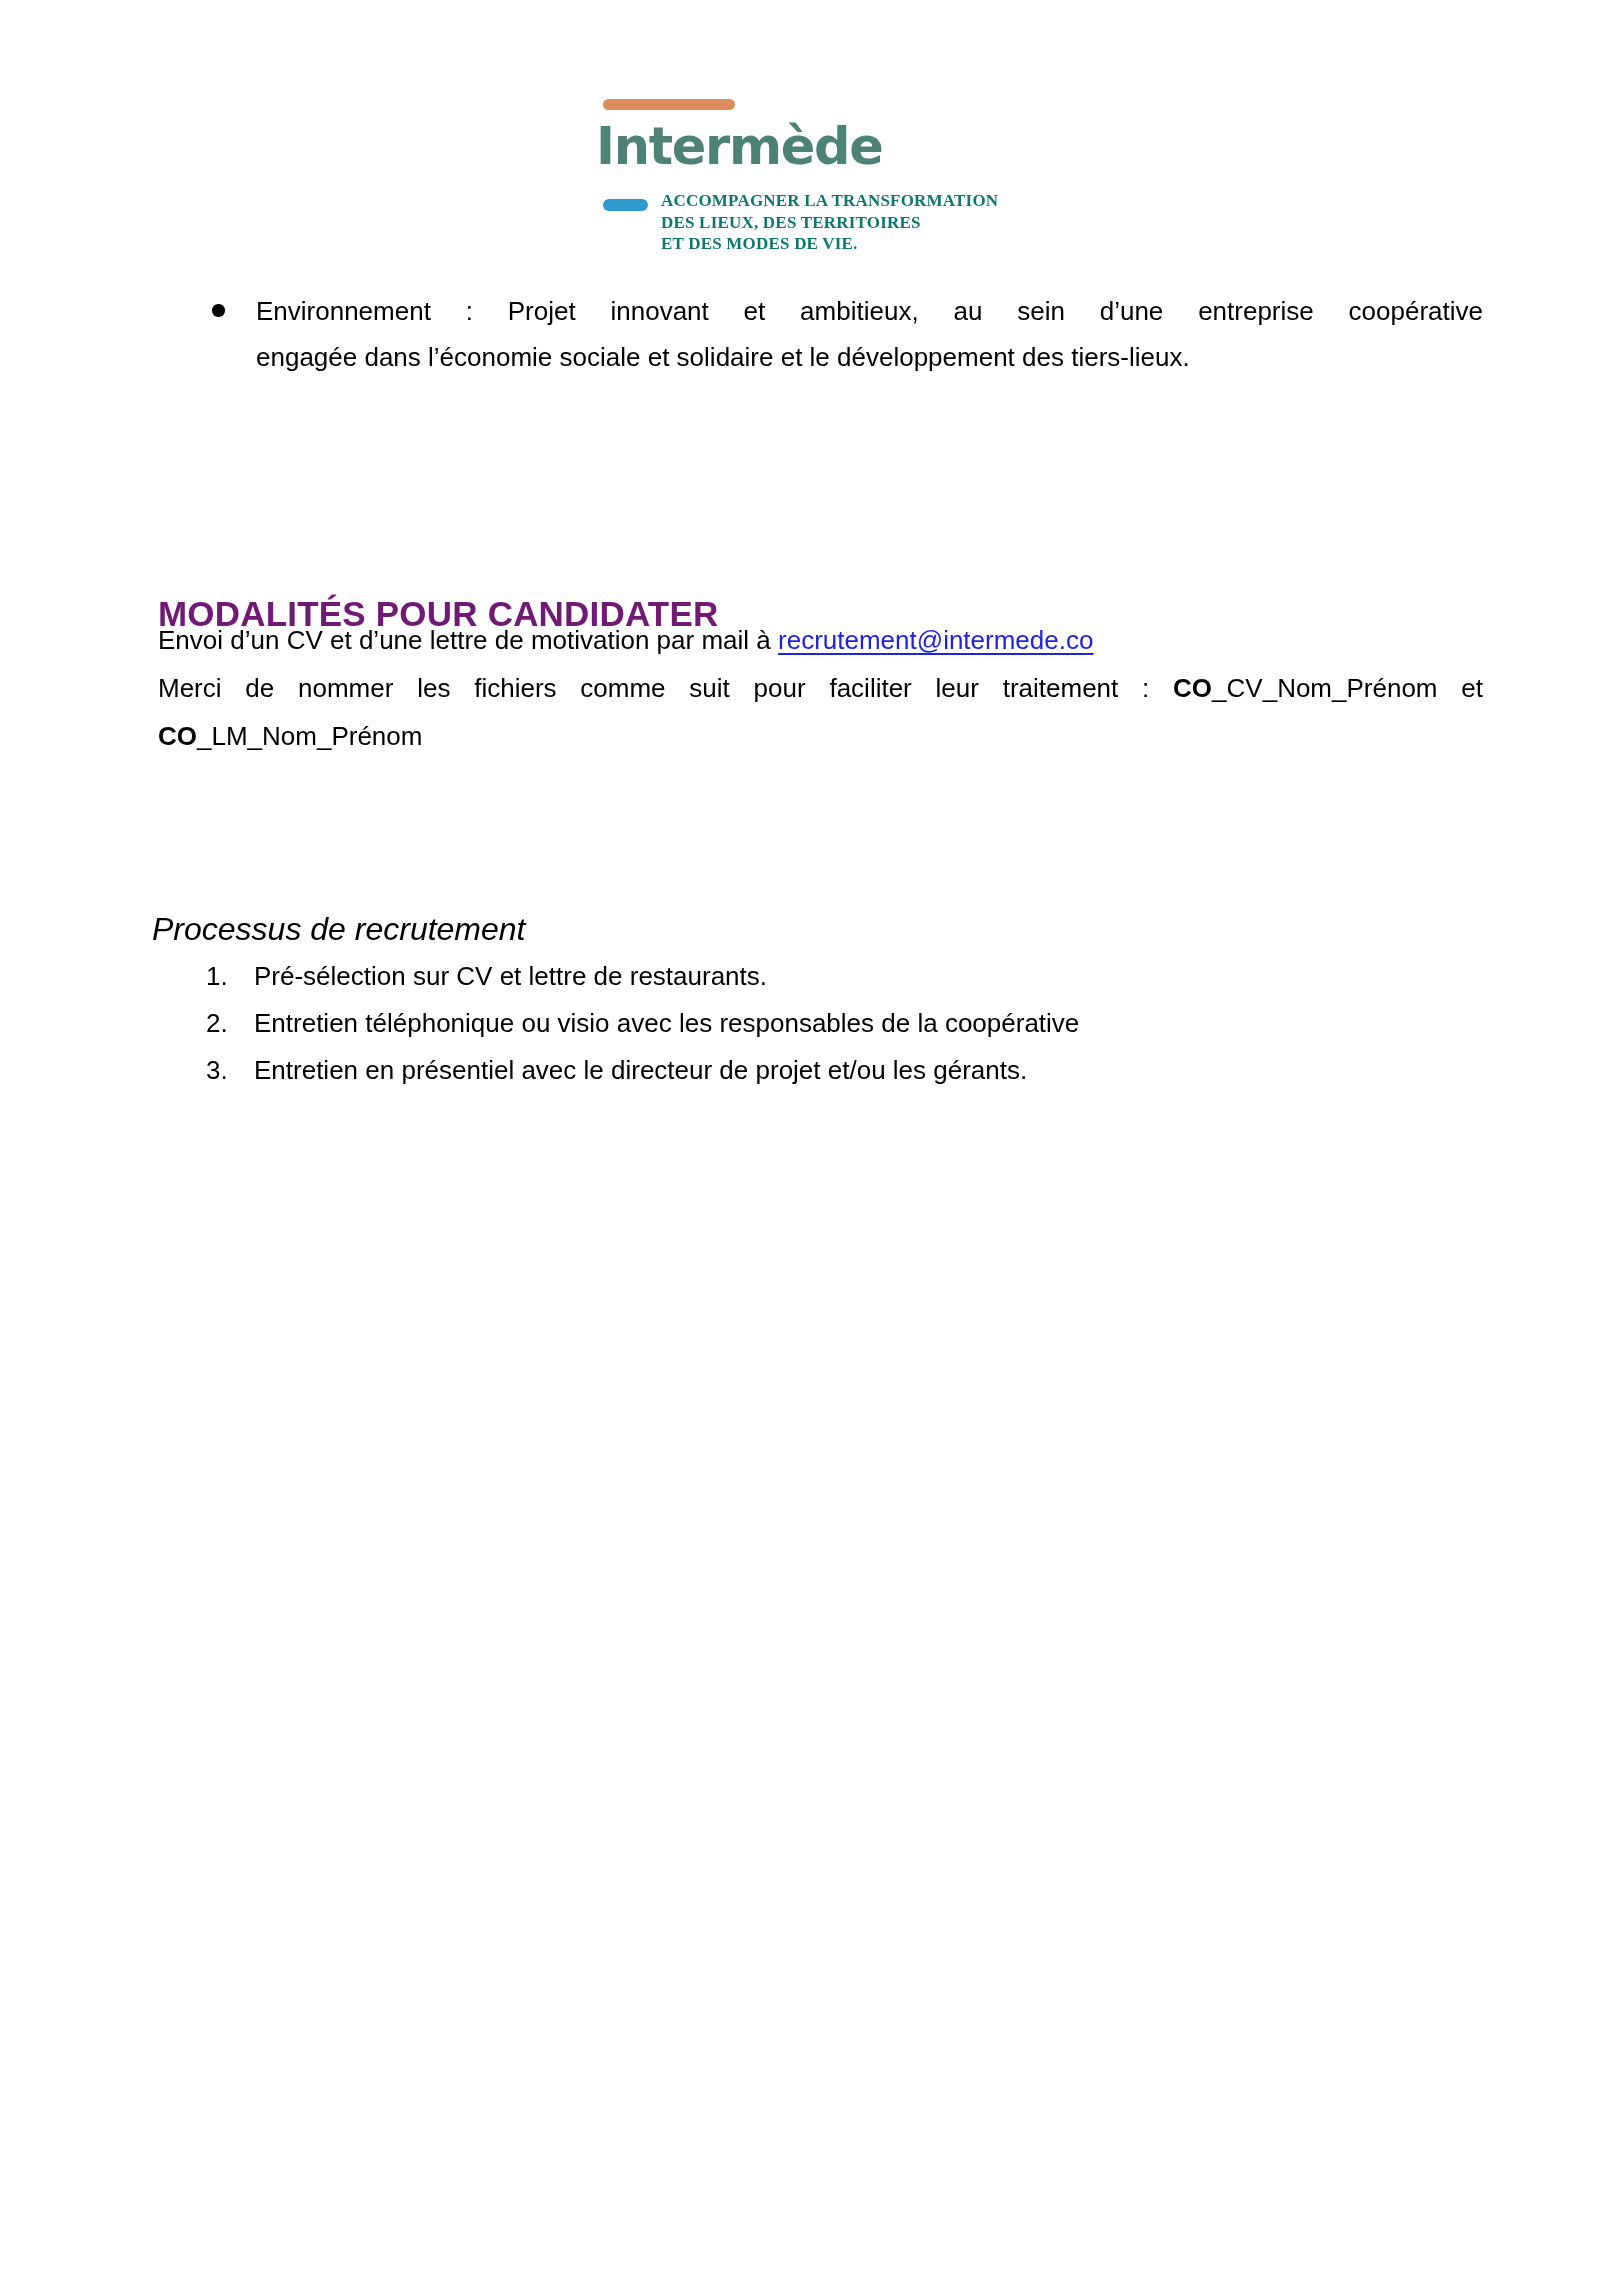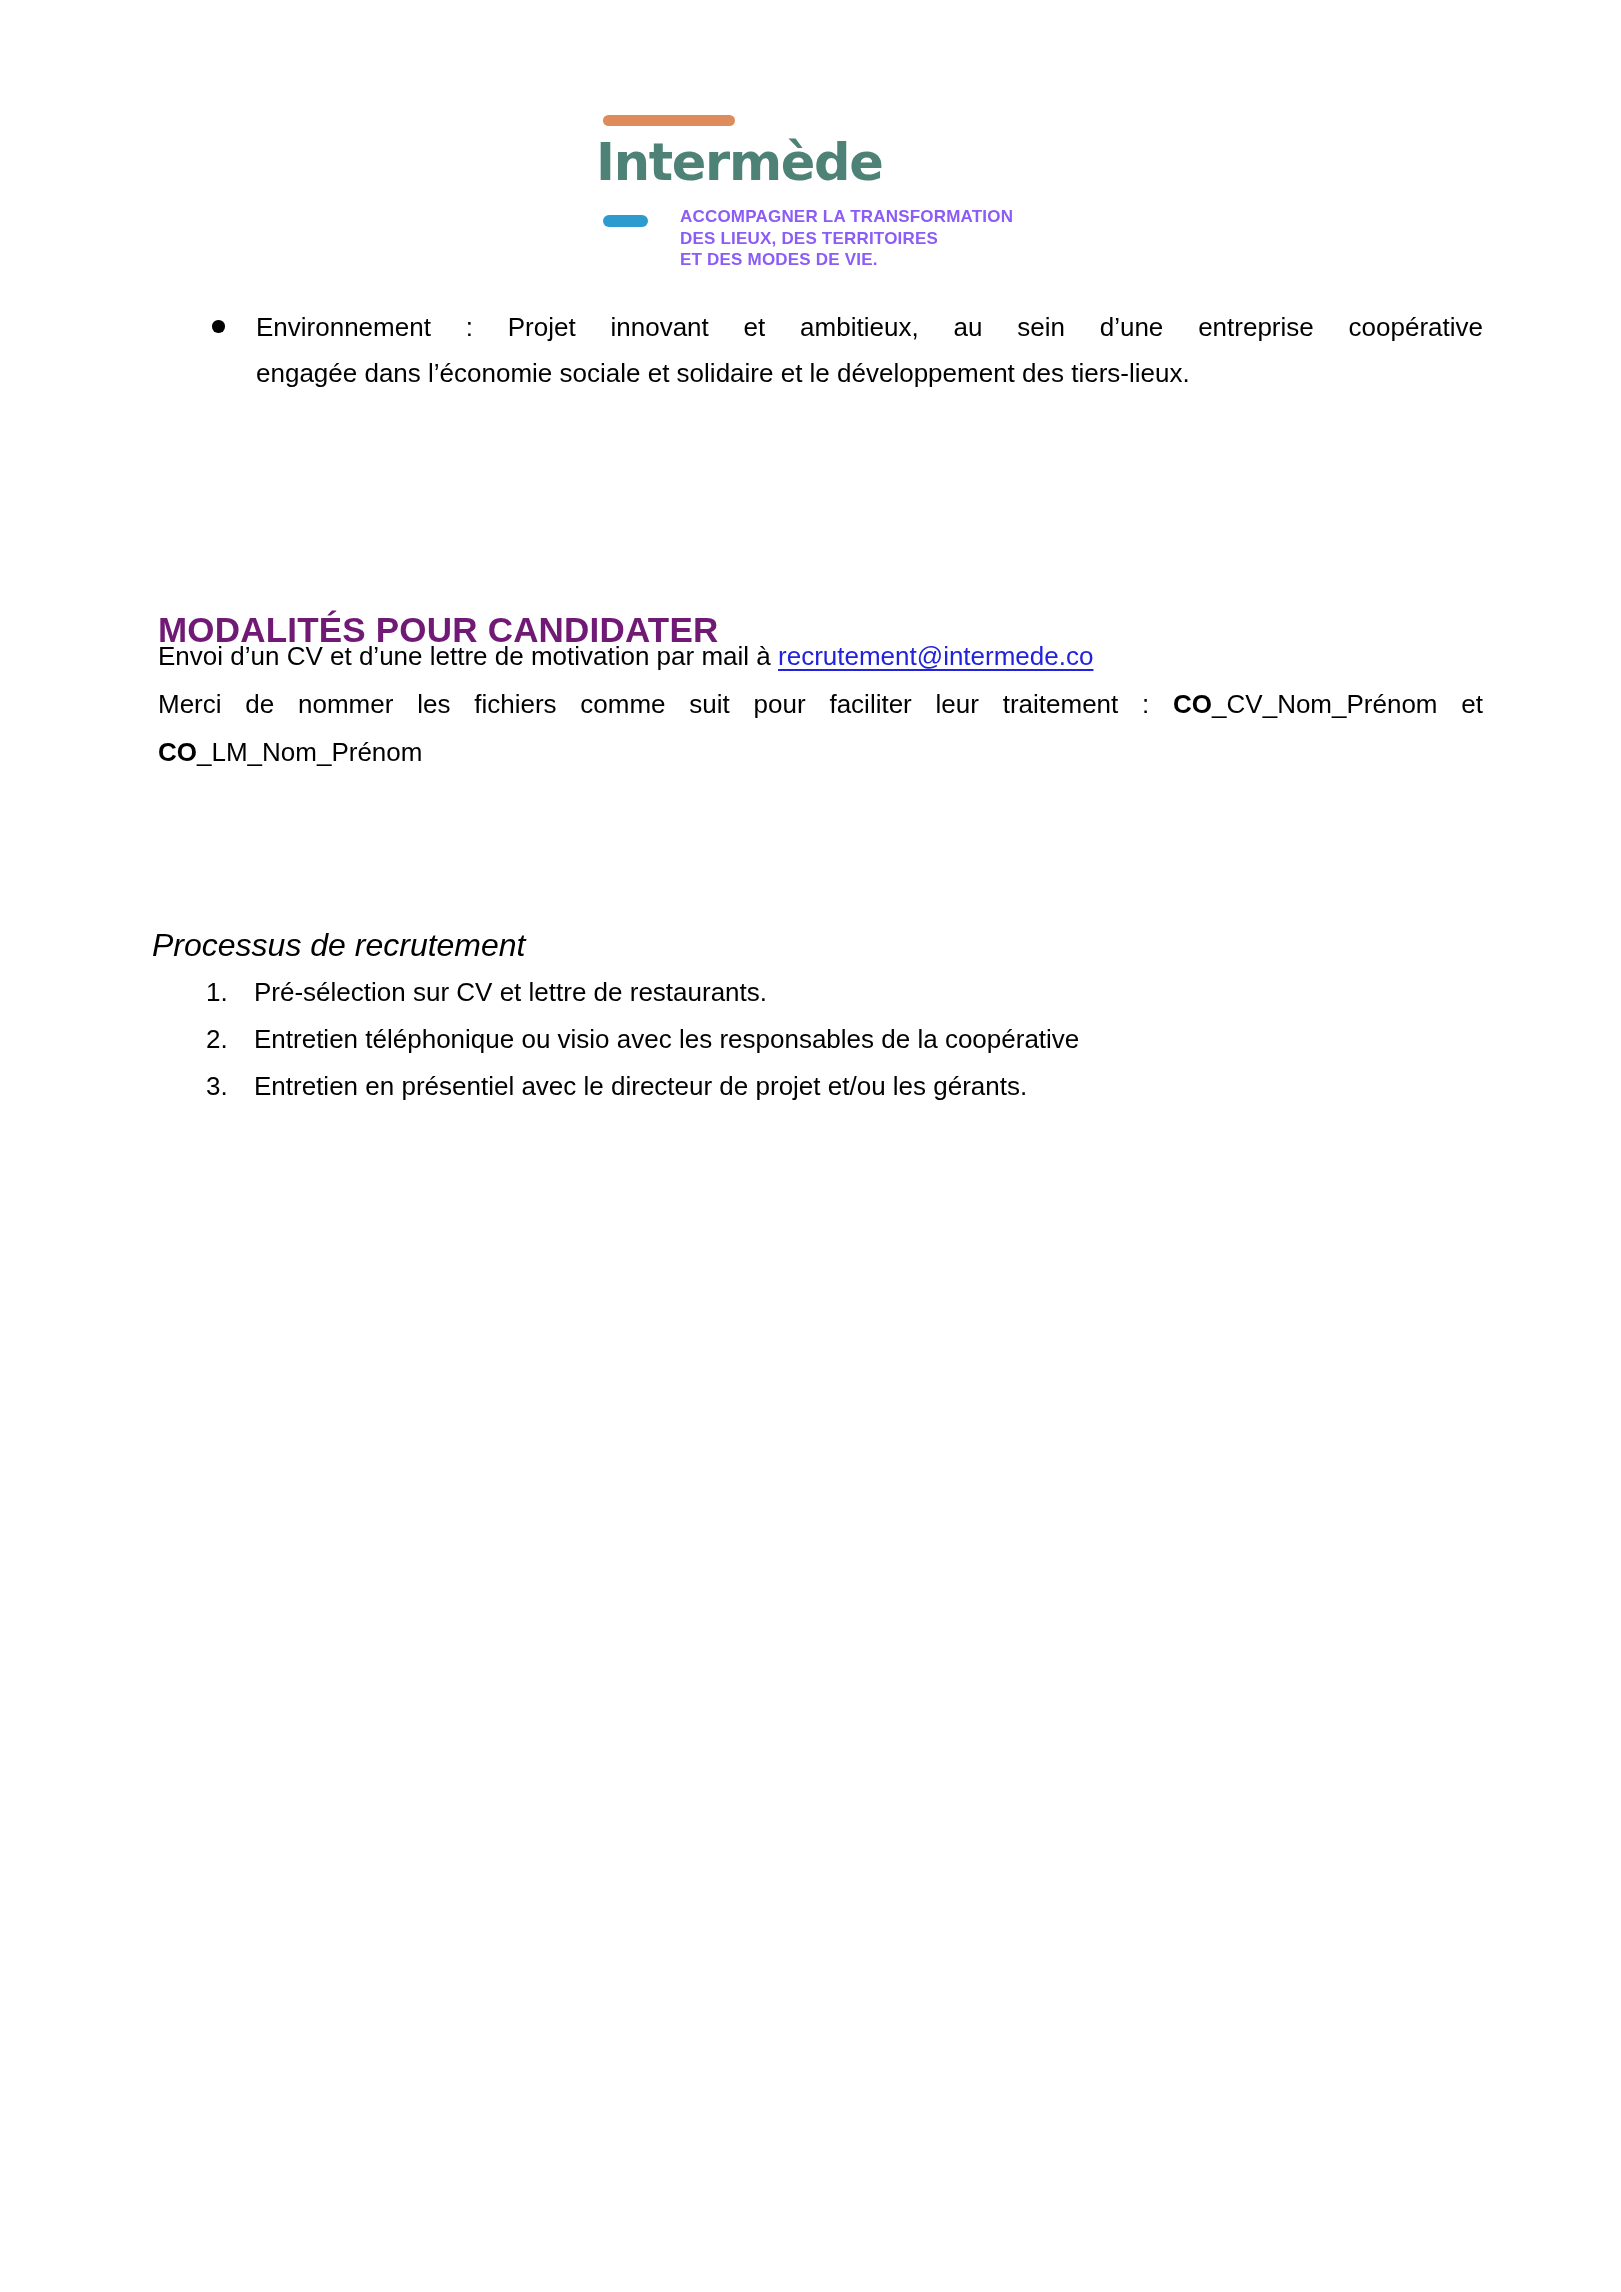--- a/index.html
+++ b/index.html
@@ -4,21 +4,20 @@
 <style>
   html, body { margin: 0; padding: 0; background: #ffffff; }
   .page {
     position: relative;
     width: 1622px;
     height: 1845px;
     background: #ffffff;
     font-family: "Liberation Sans", sans-serif;
     color: #000000;
     overflow: hidden;
-    margin-top: 16px;
   }
 
   
   .logo-bar-orange {
     position: absolute;
     left: 603px; top: 99px;
     width: 132px; height: 10.7px;
     border-radius: 6.3px;
     background: #DE8C5C;
   }
@@ -34,27 +33,28 @@
   }
   .logo-bar-blue {
     position: absolute;
     left: 603px; top: 199px;
     width: 45px; height: 11.6px;
     border-radius: 6.3px;
     background: #2E9BD0;
   }
   .logo-tagline {
     position: absolute;
-    left: 680px; top: 190px;
+    left: 661px; top: 190px;
     font-weight: bold;
     font-size: 17px;
     line-height: 21.5px;
     letter-spacing: 0.2px;
-    color: #8b5cf6;
+    color: #0f766e;
     white-space: nowrap;
+    font-family: Liberation Serif, serif;
   }
 
   
   .bullets {
     position: absolute;
     left: 158px; top: 288px;
     width: 1325px;
     margin: 0; padding: 0;
     list-style: none;
     font-size: 26px;

